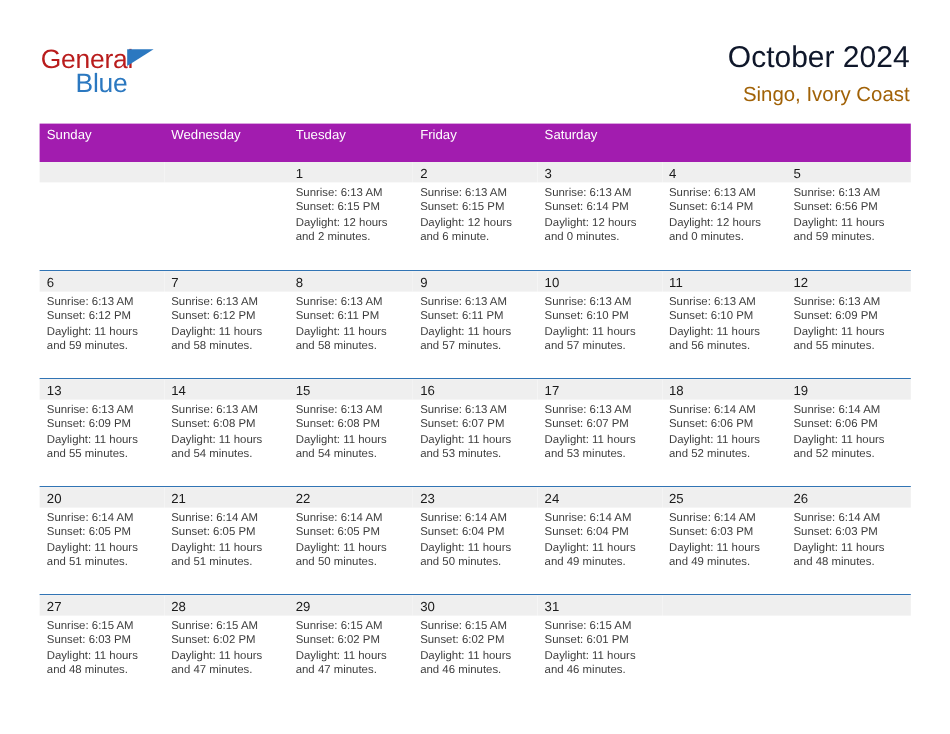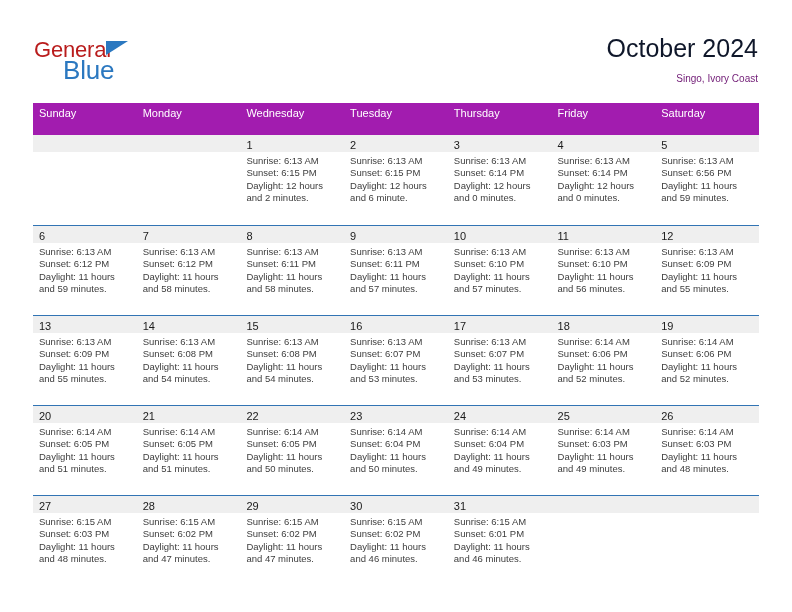--- a/index.html
+++ b/index.html
@@ -54,42 +54,42 @@
     width: 0;
     height: 0;
     border-left: 22px solid #2b78c0;
     border-bottom: 14px solid transparent;
     border-top: 0 solid transparent;
   }
   .logo-blue {
     position: absolute;
     left: 29px;
     top: 20px;
-    font-size: 26px;
+    font-size: 22px;
     letter-spacing: -0.2px;
     color: #2b78c0;
     line-height: 24px;
   }
 
   .title-block {
     position: absolute;
     right: 34px;
     top: 33px;
     text-align: right;
   }
   .cal-title {
     font-size: 25px;
     color: #0f172a;
     line-height: 30px;
     white-space: nowrap;
   }
   .cal-subtitle {
     margin-top: 7px;
-    font-size: 10px;
-    color: #701a75;
+    font-size: 17px;
+    color: #a16207;
     line-height: 17px;
     white-space: nowrap;
   }
 
   
   .calendar {
     position: absolute;
     left: 33px;
     top: 103px;
     width: 726px;
@@ -171,24 +171,22 @@
     <div class="title-block">
       <div class="cal-title">October 2024</div>
       <div class="cal-subtitle">Singo, Ivory Coast</div>
     </div>
 
   </div>
 
   <div class="calendar">
     <div class="weekday-row">
         <div class="weekday">Sunday</div>
-        <div class="weekday">Monday</div>
         <div class="weekday">Wednesday</div>
         <div class="weekday">Tuesday</div>
-        <div class="weekday">Thursday</div>
         <div class="weekday">Friday</div>
         <div class="weekday">Saturday</div>
       </div>
     <div id="weeks-container">
         <div class="week-row first">
           <div class="day-cell blank">
             <div class="daynum-band"></div>
           </div>
           <div class="day-cell blank">
             <div class="daynum-band"></div>

